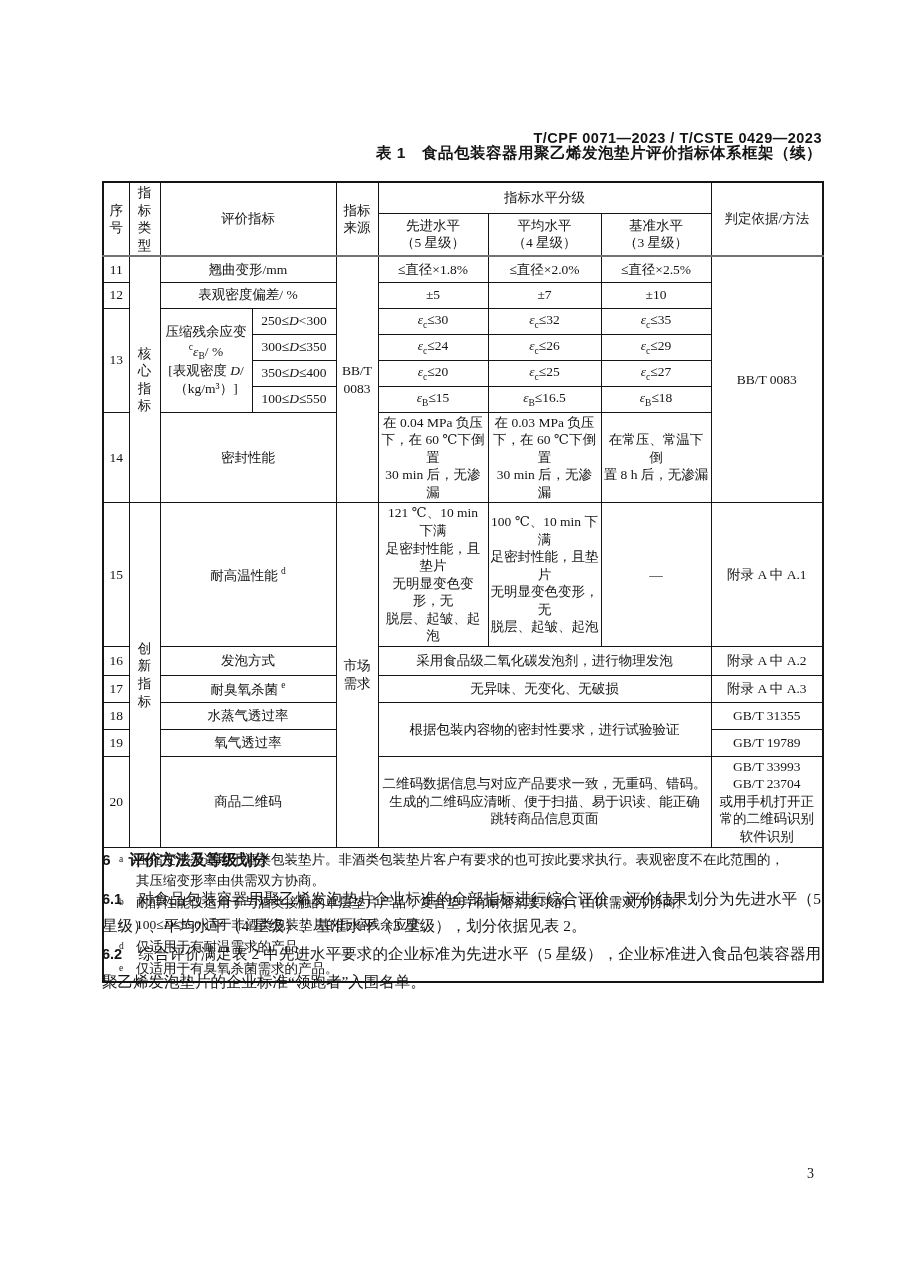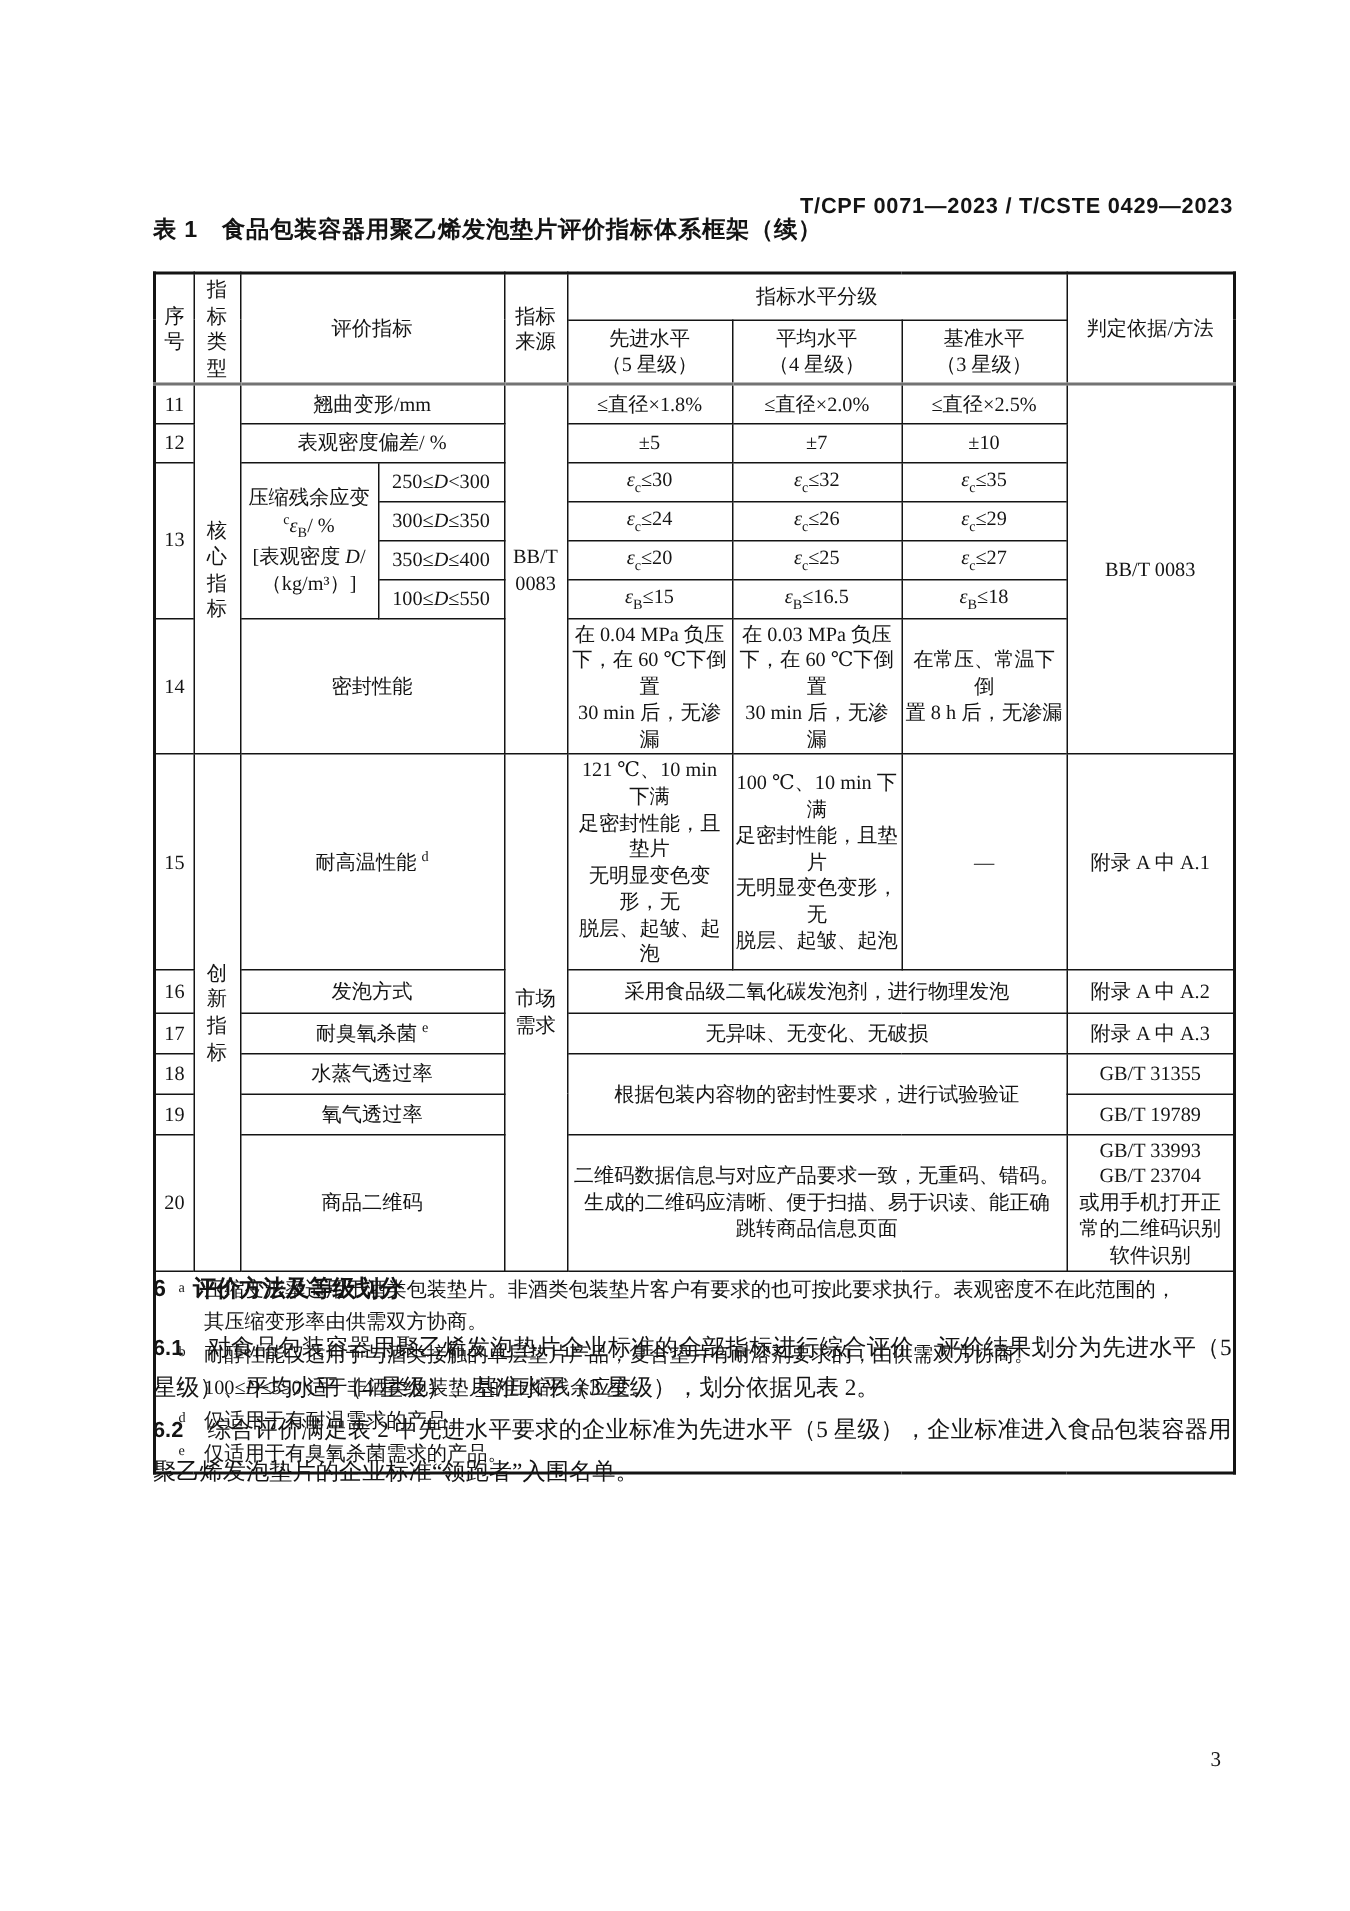--- a/index.html
+++ b/index.html
@@ -10,21 +10,21 @@
     color:#141414;
   }
   .sans { font-family:"Liberation Sans","DejaVu Sans",sans-serif; font-weight:bold; }
 
   .doc-code {
     position:absolute; top:130px; left:102px; width:720px;
     text-align:right; font-size:14.5px; letter-spacing:.5px;
   }
   .table-title {
     position:absolute; top:143px; left:102px; width:720px;
-    text-align:left; font-size:15.5px; letter-spacing:.5px;
+    text-align:right; font-size:15.5px; letter-spacing:.5px;
   }
 
   table.eval {
     position:absolute; top:181px; left:102px; width:720px;
     border-collapse:collapse; table-layout:fixed;
     border:2px solid #141414;
   }
   table.eval td {
     border:1px solid #141414;
     text-align:center; vertical-align:middle;

